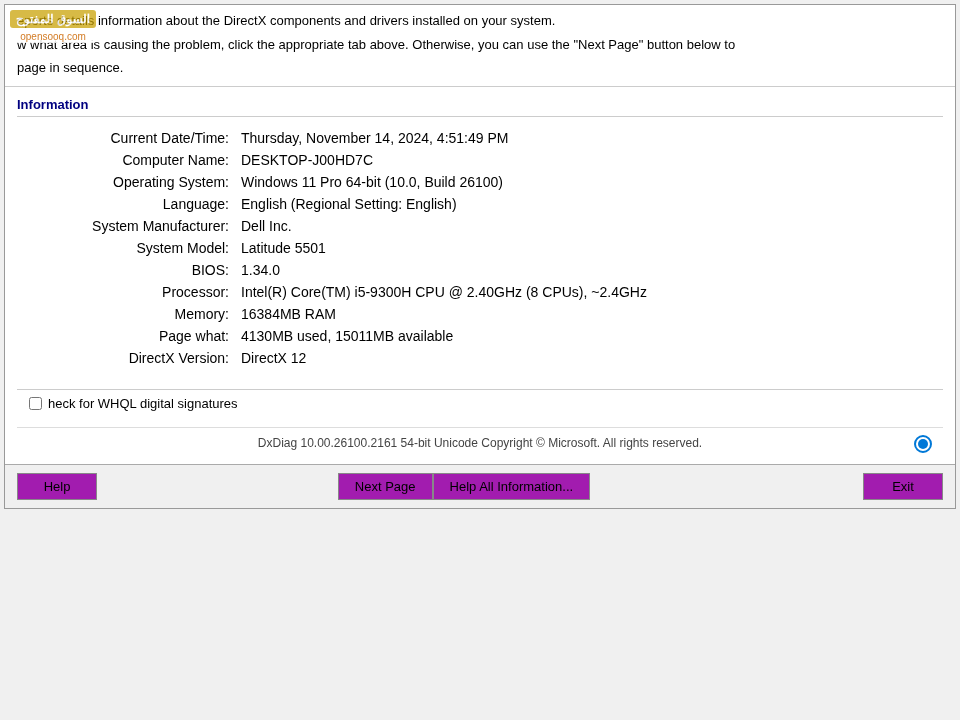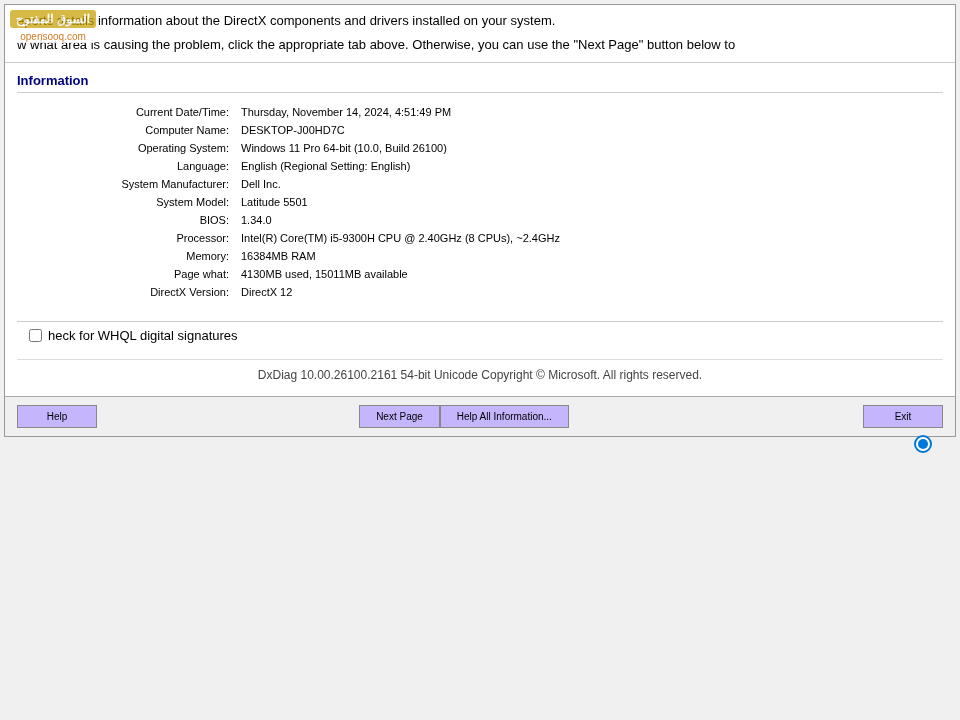--- a/index.html
+++ b/index.html
@@ -82,21 +82,21 @@
 
     .info-table {
       width: 100%;
       border-collapse: collapse;
       margin-left: 20px;
     }
 
     .info-table td {
       padding: 3px 4px;
       vertical-align: top;
-      font-size: 11px;
+      font-size: 14px;
       color: #000;
     }
 
     .info-table td.label {
       text-align: right;
       font-weight: normal;
       white-space: nowrap;
       padding-right: 8px;
       width: 200px;
       color: #000;
@@ -150,24 +150,24 @@
       align-items: center;
     }
 
     .footer-right {
       display: flex;
       gap: 8px;
       margin-left: 32px;
     }
 
     .btn {
-      background: #c4b5fd;
+      background: #a21caf;
       border: 1px solid #888;
       padding: 5px 16px;
-      font-size: 10px;
+      font-size: 13px;
       cursor: pointer;
       min-width: 80px;
       color: #000;
       font-family: 'Segoe UI', Tahoma, Geneva, Verdana, sans-serif;
     }
   </style>
 </head>
 <body>
 
 <div style="position:relative; width:960px; height:604px; background:#f0f0f0; overflow:hidden;">
@@ -177,20 +177,21 @@
     <div class="watermark-sub">opensooq.com</div>
   </div>
 
   <div class="main-container">
 
     <div class="intro-text">
       <p>eports details information about the DirectX components and drivers installed on your system.</p>
       <p>
         <span>w what area is causing the problem, click the appropriate tab above.  Otherwise, you can use the "Next Page" button below to</span>
       </p>
+      <p>page in sequence.</p>
     </div>
 
     <div class="content-area">
 
       <div class="section-title">Information</div>
 
       <table class="info-table">
         <tbody id="info-rows">
         <tr>
               <td class="label">Current Date/Time:</td>

